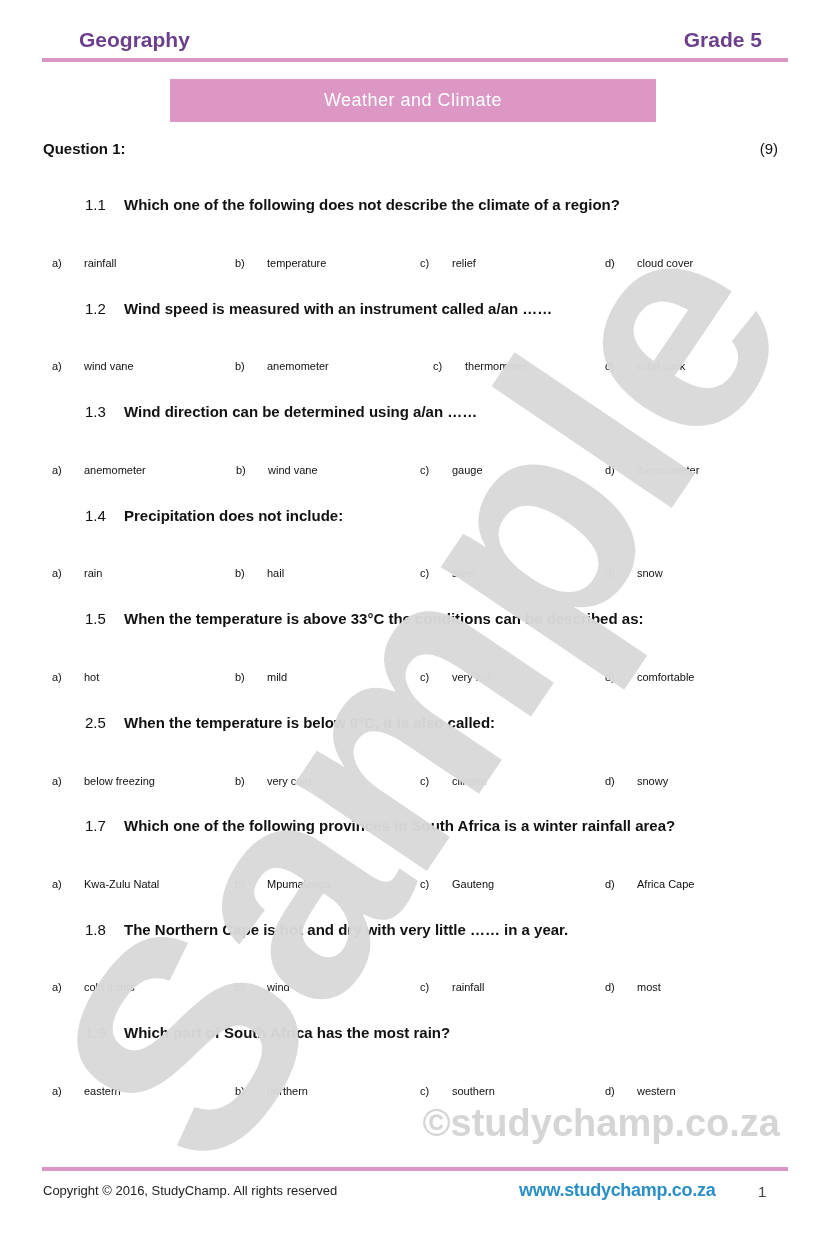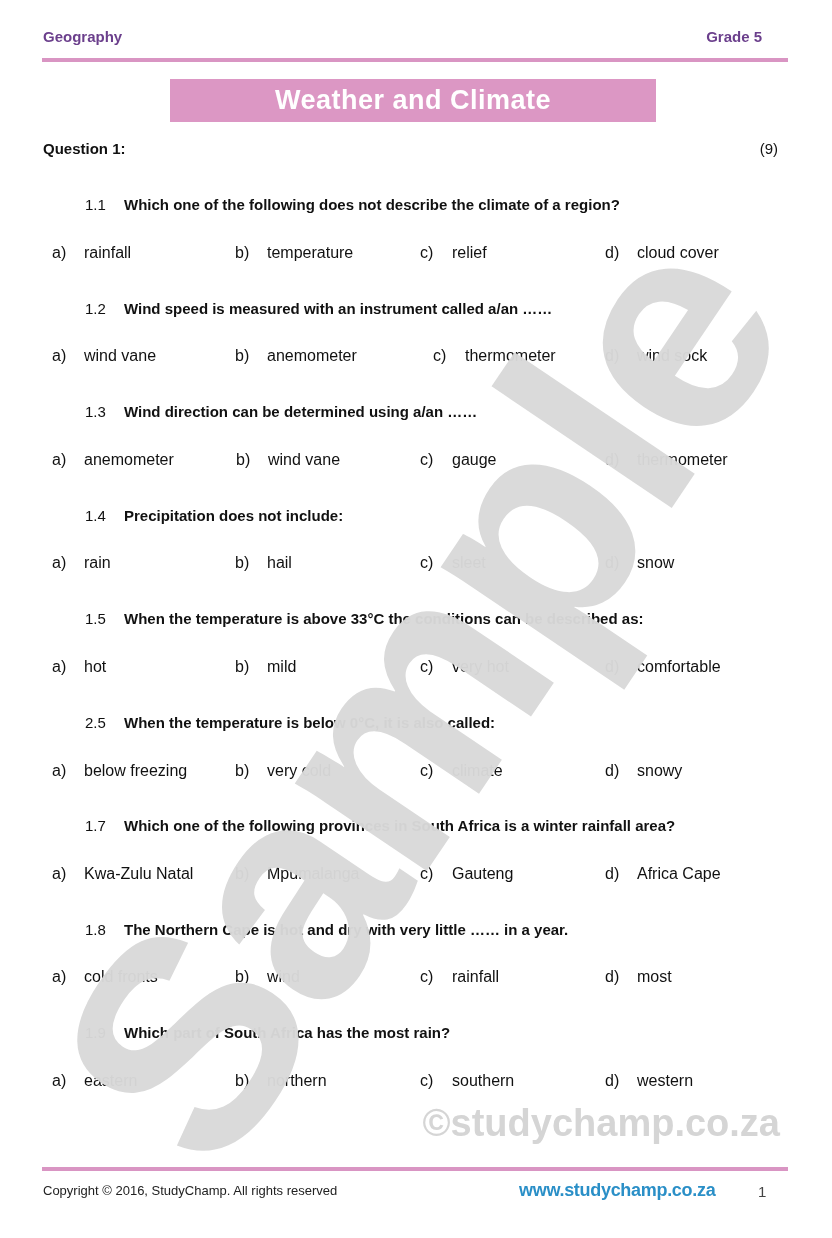--- a/index.html
+++ b/index.html
@@ -1,38 +1,38 @@
 <!DOCTYPE html>
 <html><head>
 <meta charset="utf-8">
 <style>
   * { margin: 0; padding: 0; box-sizing: border-box; }
   html, body { width: 832px; height: 1238px; background: #ffffff; overflow: hidden; }
   body { position: relative; font-family: "Liberation Sans", "DejaVu Sans", sans-serif; color: #111; }
 
   .hdr { position: absolute; top: 28px; left: 43px; right: 70px; height: 20px; }
-  .hdr span { position: absolute; top: 0; font-size: 15px; font-weight: bold; color: #6b3f8c; }
+  .hdr span { position: absolute; top: 0; font-size: 21px; font-weight: bold; color: #6b3f8c; margin-left: 36px; }
   .hdr .subject { left: 0; }
   .hdr .grade { right: 0; }
   .rule { position: absolute; left: 42px; width: 746px; height: 4px; background: #d995c3; }
   .rule.top { top: 58px; }
   .rule.bottom { top: 1167px; }
 
   .title-box { position: absolute; top: 79px; left: 170px; width: 486px; height: 43px;
                background: #dc97c4; display: flex; align-items: center; justify-content: center; }
-  .title-box span { color: #ffffff; font-weight: bold; font-size: 27px; letter-spacing: 0.5px; }
+  .title-box span { color: #ffffff; font-weight: normal; font-size: 18px; letter-spacing: 0.5px; }
 
   .q-head { position: absolute; top: 140px; left: 43px; right: 54px; height: 20px; font-size: 15px; }
   .q-head .qnum { position: absolute; left: 0; font-weight: bold; }
   .q-head .instr { position: absolute; left: 110px; font-style: italic; }
   .q-head .marks { position: absolute; right: 0; }
 
   .question { position: absolute; left: 52px; font-size: 15px; font-weight: bold; }
   .question .num { font-weight: normal; display: inline-block; width: 39px; margin-left: 33px; }
-  .options { position: absolute; left: 52px; width: 740px; height: 20px; font-size: 16px; }
+  .options { position: absolute; left: 52px; width: 740px; height: 20px; font-size: 11px; margin-top: 13px; }
   .opt { position: absolute; top: 0; white-space: nowrap; }
   .opt .letter { display: inline-block; width: 32px; }
 
   .wm-sample { position: absolute; left: 30px; top: 560px; transform: rotate(-56deg);
                transform-origin: center; font-weight: bold; font-size: 300px; color: #d9d9d9;
                opacity: 0.97; line-height: 1; white-space: nowrap; pointer-events: none;
                width: 1000px; margin-left: -120px; text-align: center; letter-spacing: -6px; }
   .wm-site { position: absolute; top: 1102px; right: 52px; font-size: 38px; font-weight: bold;
              color: #d5d5d5; white-space: nowrap; }
 

